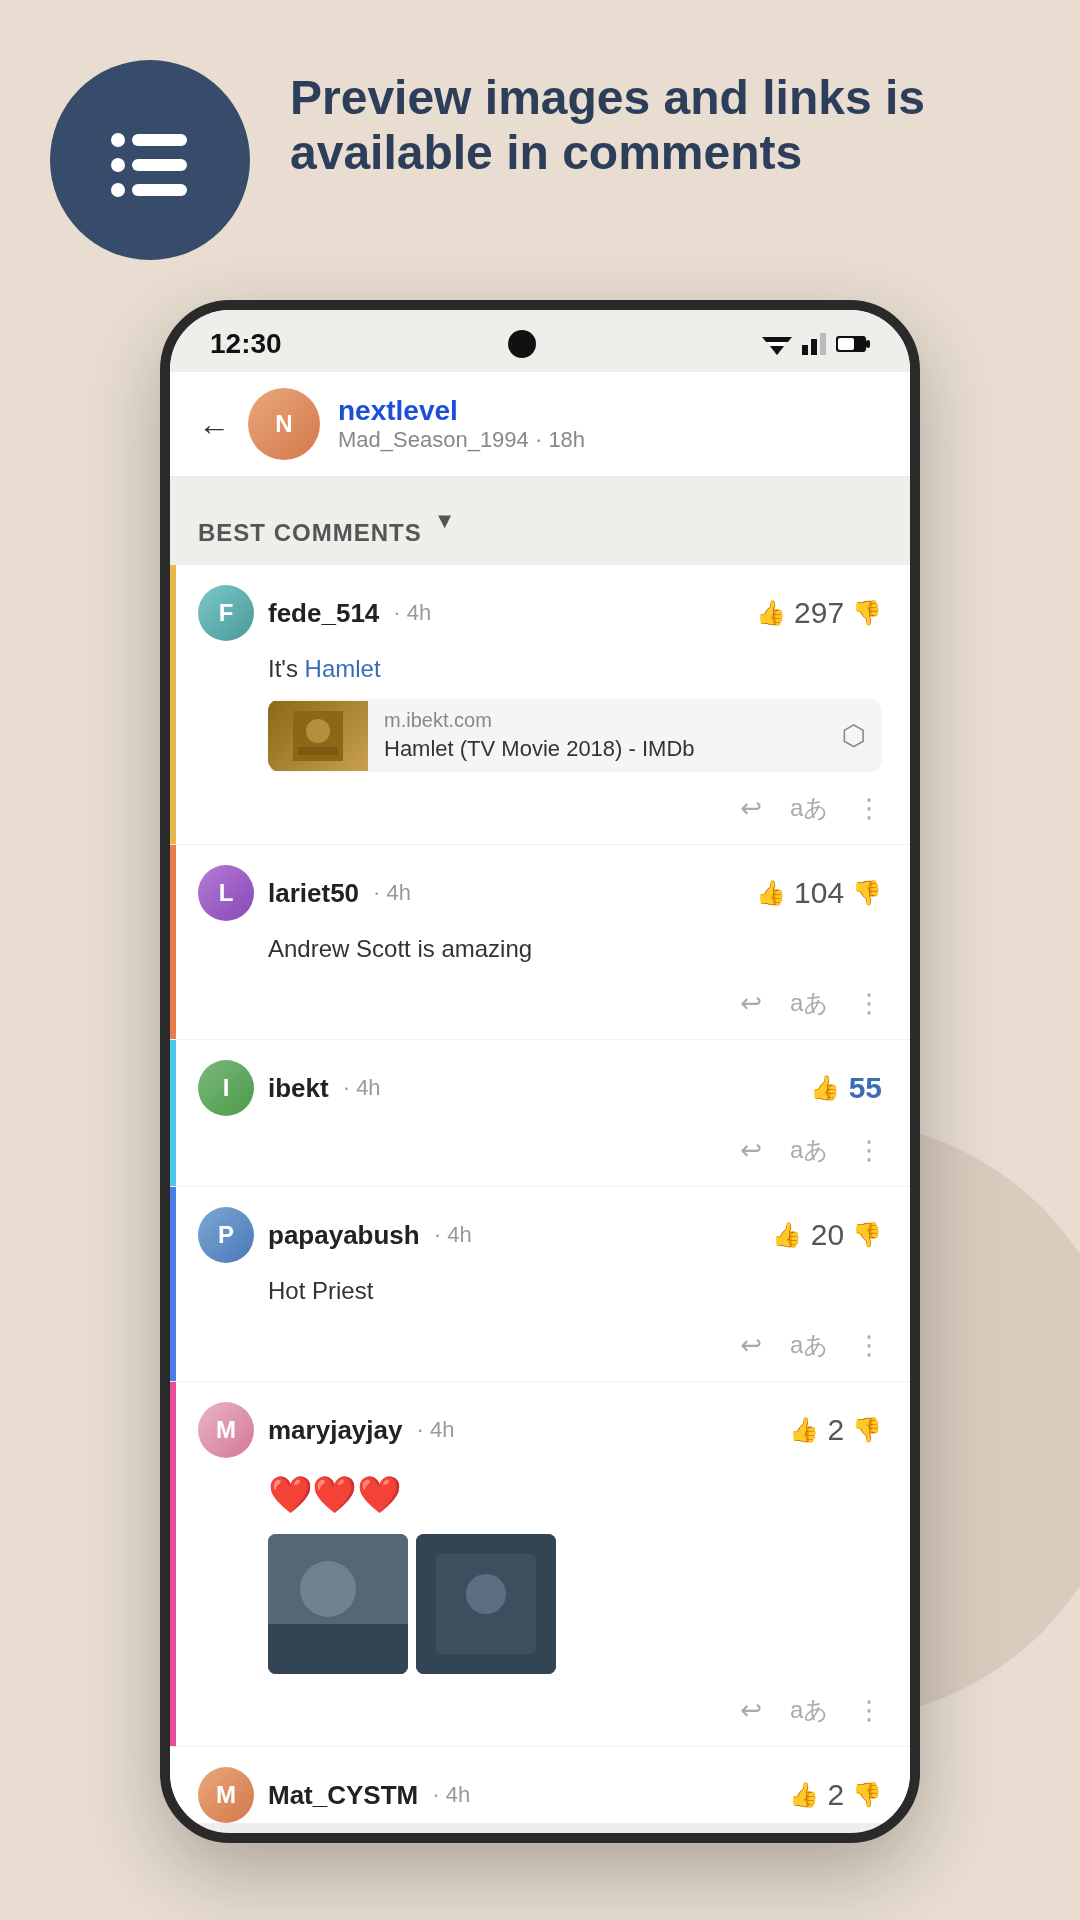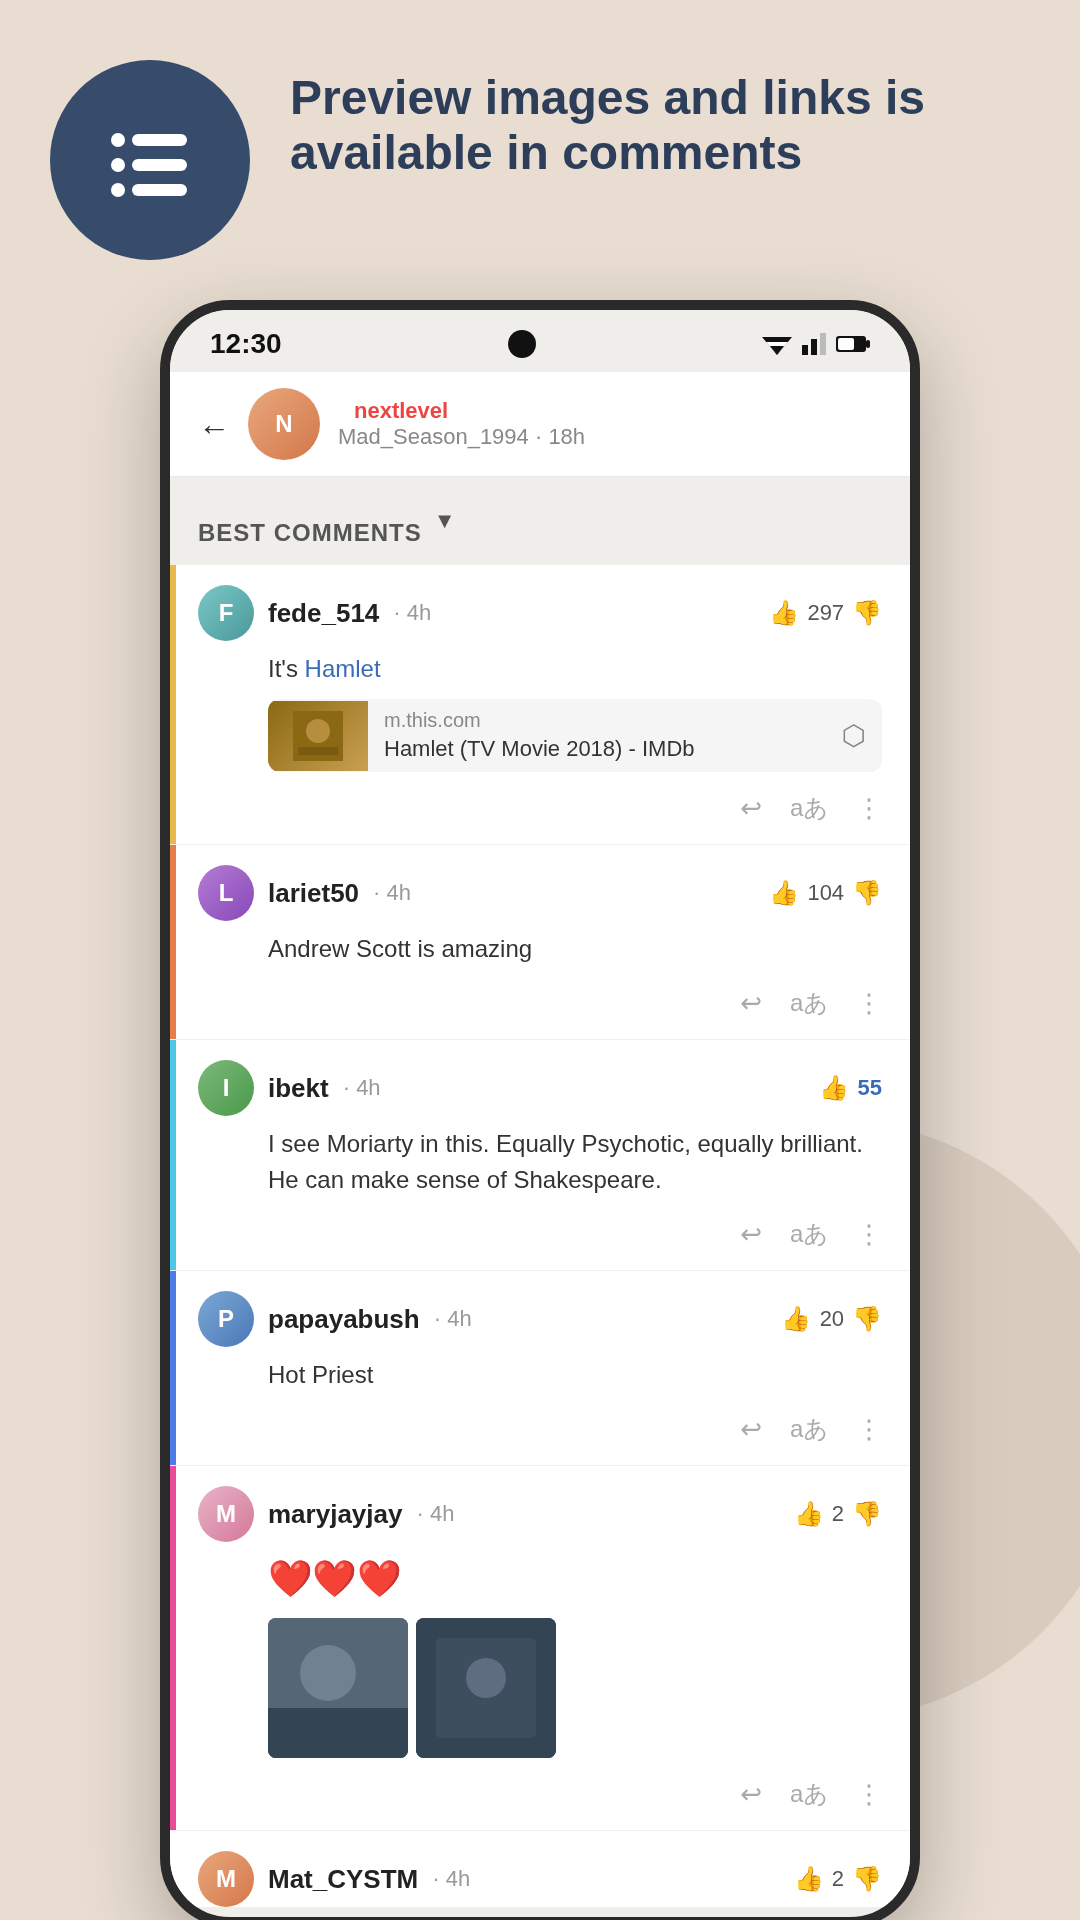--- a/index.html
+++ b/index.html
@@ -146,24 +146,23 @@
       color: white;
       font-size: 24px;
       font-weight: 700;
     }
 
     .post-info {
       flex: 1;
     }
 
     .post-username {
-      font-size: 22px;
+      font-size: 28px;
       font-weight: 700;
-      color: #ef4444;
-      margin-left: 16px;
+      color: #1d4ed8;
     }
 
     .post-meta {
       font-size: 22px;
       color: #888;
     }
 
     
     .filter-bar {
       background: #f0eeea;
@@ -242,21 +241,21 @@
       color: #999;
     }
 
     .comment-votes {
       display: flex;
       align-items: center;
       gap: 8px;
     }
 
     .vote-count {
-      font-size: 22px;
+      font-size: 30px;
       color: #555;
     }
 
     .vote-count.highlighted {
       color: #3b6cb7;
       font-weight: 700;
     }
 
     .thumb-icon {
       font-size: 24px;
@@ -465,21 +464,21 @@
 
         <div class="link-preview">
           <div class="link-preview-image">
             <svg width="50" height="50" viewBox="0 0 50 50">
               <rect width="50" height="50" fill="#8B6914"></rect>
               <circle cx="25" cy="20" r="12" fill="#c8a050" opacity="0.7"></circle>
               <rect x="5" y="36" width="40" height="8" fill="#6B4a10" opacity="0.5"></rect>
             </svg>
           </div>
           <div class="link-preview-content">
-            <div class="link-preview-domain">m.this.com</div>
+            <div class="link-preview-domain">m.ibekt.com</div>
             <div class="link-preview-title">Hamlet (TV Movie 2018) - IMDb</div>
           </div>
           <div class="link-preview-external">⬡</div>
         </div>
         <div class="comment-actions">
           <span class="action-icon">↩</span>
           <span class="action-text">aあ</span>
           <span class="action-icon">⋮</span>
         </div>
       </div>
@@ -516,21 +515,20 @@
               <div class="avatar-initials">I</div>
             </div>
             <span class="comment-username">ibekt</span>
             <span class="comment-time">· 4h</span>
           </div>
           <div class="comment-votes">
             <span class="thumb-icon up-blue">👍</span>
             <span class="vote-count highlighted">55</span>
           </div>
         </div>
-        <div class="comment-text">I see Moriarty in this. Equally Psychotic, equally brilliant. He can make sense of Shakespeare.</div>
         <div class="comment-actions">
           <span class="action-icon">↩</span>
           <span class="action-text">aあ</span>
           <span class="action-icon">⋮</span>
         </div>
       </div>
 
       <div class="comment-item">
         <div class="comment-left-bar bar-blue"></div>
         <div class="comment-header">

